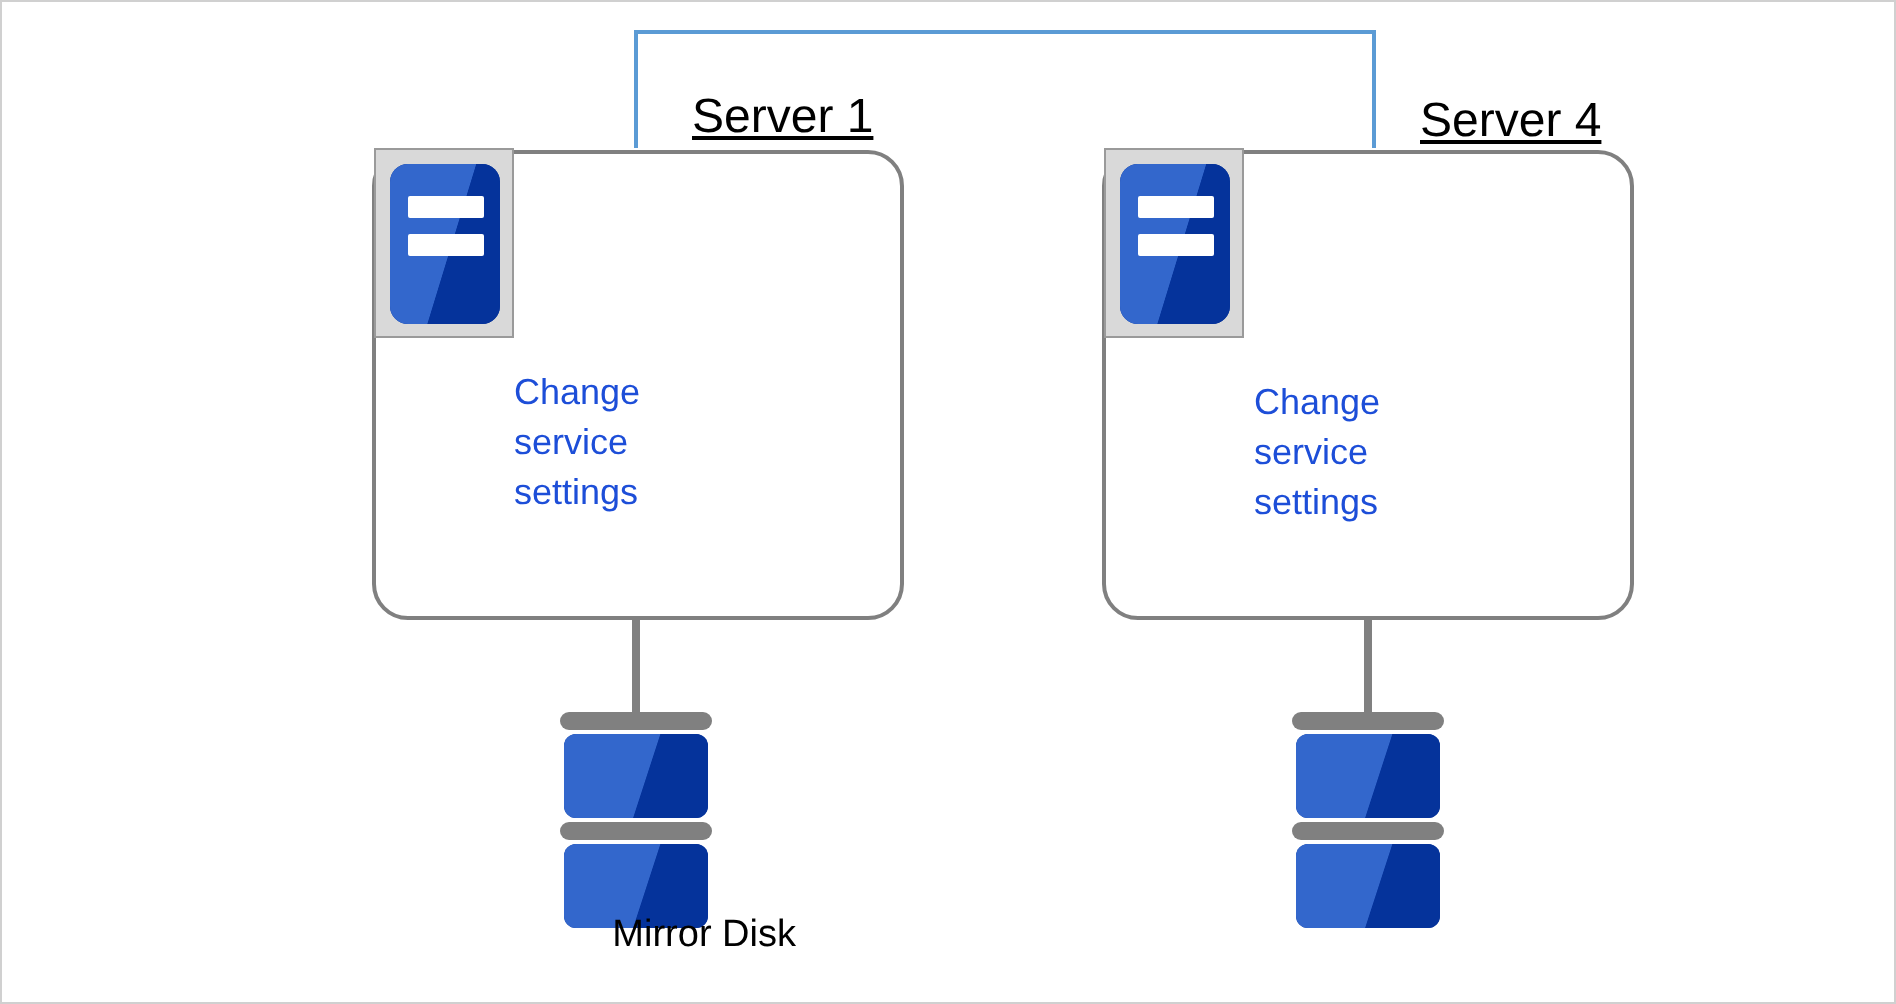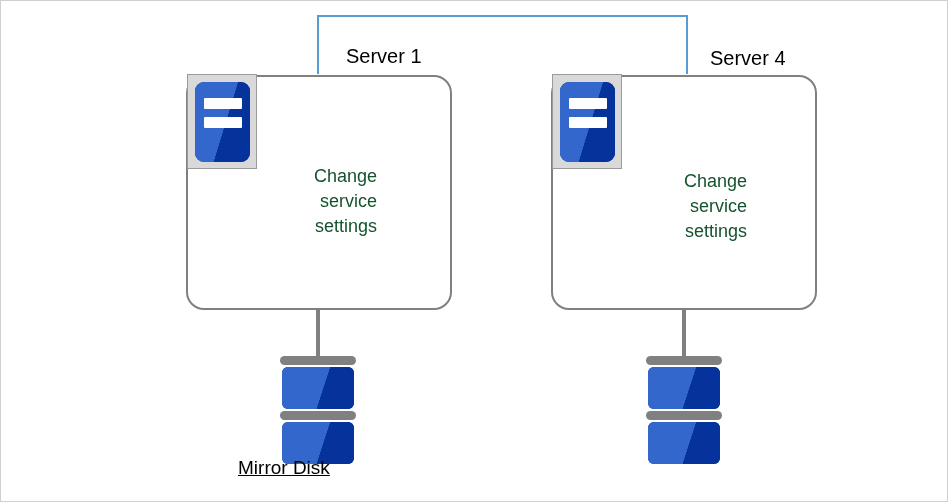--- a/index.html
+++ b/index.html
@@ -29,26 +29,27 @@
   
   .server-box {
     position: absolute;
     border: 2px solid #808080;
     border-radius: 18px;
     background: #ffffff;
     box-sizing: border-box;
   }
   .server-text {
     position: absolute;
-    text-align: right;
+    text-align: left;
     font-size: 18px;
     line-height: 25px;
-    color: #14532d;
+    color: #1d4ed8;
     white-space: pre-line;
     letter-spacing: 0px;
+    margin-top: 20px;
   }
 
   
   .server-icon {
     position: absolute;
     width: 70px;
     height: 95px;
     background: #d9d9d9;
     border: 1px solid #9a9a9a;
     box-sizing: border-box;
@@ -110,31 +111,31 @@
   }
   .disk .platter .sheen {
     position: absolute;
     left: 0; top: 0; right: 0; bottom: 0;
     background: linear-gradient(108deg, #3367cc 0%, #3367cc 56%, #05339b 56.5%, #05339b 100%);
   }
 
   
   .label {
     position: absolute;
-    font-size: 20px;
+    font-size: 24px;
     color: #000000;
     white-space: nowrap;
+    text-decoration: underline;
   }
   .caption {
     position: absolute;
     font-size: 19px;
     color: #000000;
-    text-align: left;
+    text-align: right;
     white-space: nowrap;
-    text-decoration: underline;
   }
 </style>
 </head>
 <body>
 
 <div id="canvas">
 
   <div class="link-seg" style="left:316px; top:14px; width:2px; height:59px;"></div>
   <div class="link-seg" style="left:316px; top:14px; width:371px; height:2px;"></div>
   <div class="link-seg" style="left:685px; top:14px; width:2px; height:59px;"></div>

